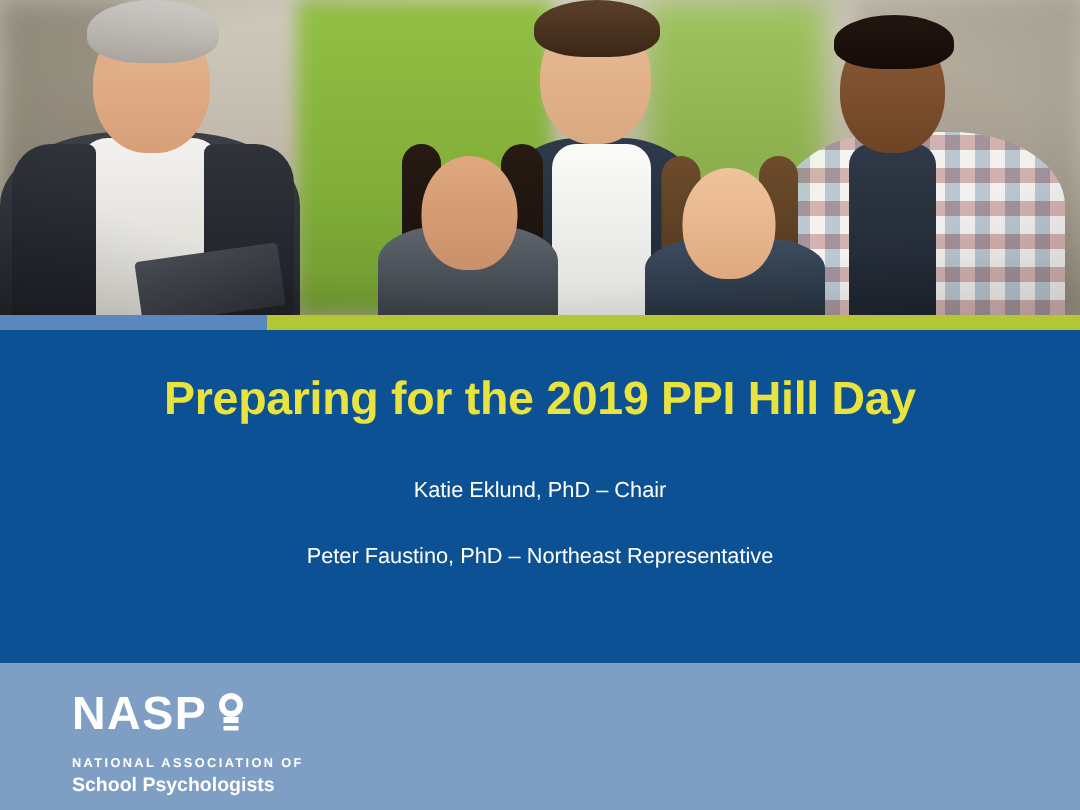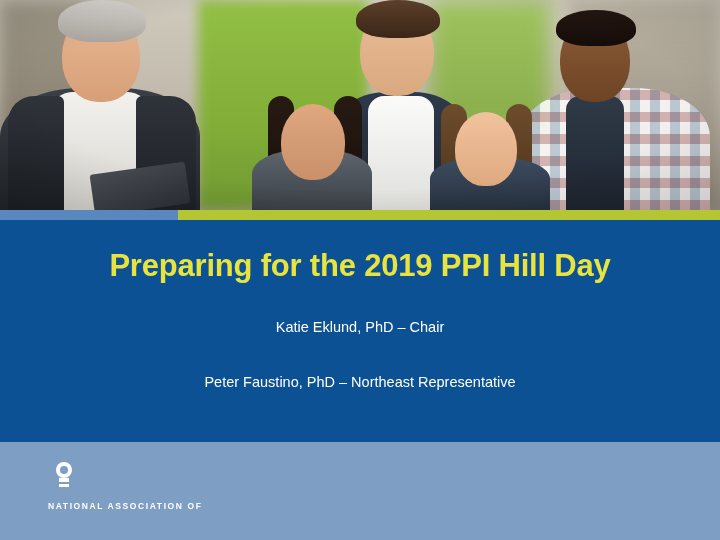--- a/index.html
+++ b/index.html
@@ -199,21 +199,21 @@
     letter-spacing: -0.2px;
   }
   .sub-line {
     position: absolute;
     width: 720px;
     text-align: center;
     color: #ffffff;
     font-size: 14.5px;
   }
   .sub-1 { top: 99px; }
-  .sub-2 { top: 154px; }
+  .sub-2 { top: 143px; }
   .sub-3 { top: 170px; font-weight: bold; font-size: 14.5px; }
 
   
   .footer {
     position: absolute;
     left: 0;
     top: 442px;
     width: 720px;
     height: 98px;
     background: #7f9ec4;
@@ -345,18 +345,19 @@
   <div class="accent accent-green"></div>
 
   <div class="title-block">
     <div class="slide-title">Preparing for the 2019 PPI Hill Day</div>
     <div class="sub-line sub-1">Katie Eklund, PhD – Chair</div>
     <div class="sub-line sub-2">Peter Faustino, PhD – Northeast Representative</div>
   </div>
 
   <div class="footer">
     <div class="logo">
-      <span class="logo-mark"><span class="bulb"></span><span class="bulb-in"></span><span class="base"></span><span class="base2"></span></span>
+      <span class="logo-word">NASP</span><span class="logo-mark"><span class="bulb"></span><span class="bulb-in"></span><span class="base"></span><span class="base2"></span></span>
       <div class="logo-sub1">NATIONAL ASSOCIATION OF</div>
+      <div class="logo-sub2">School Psychologists</div>
     </div>
   </div>
 
 </div>
 
 </body></html>

